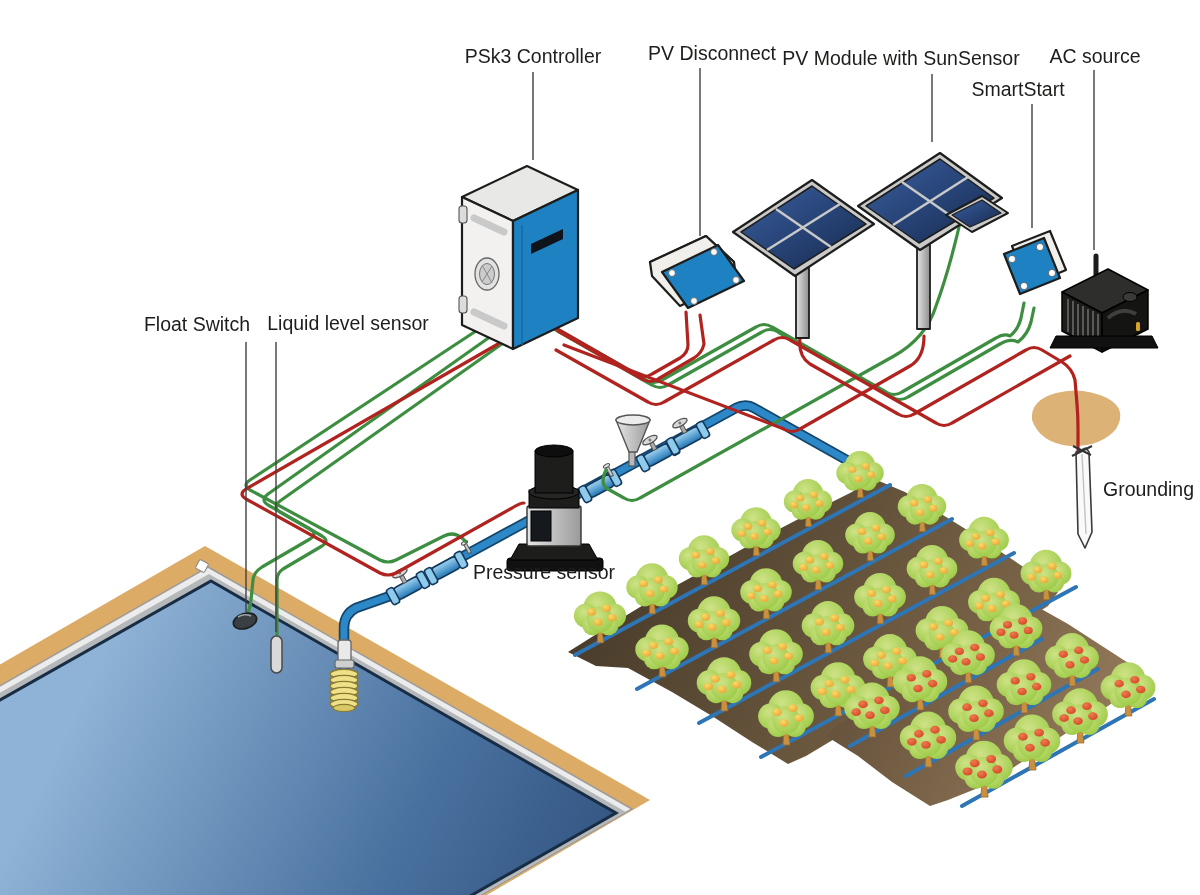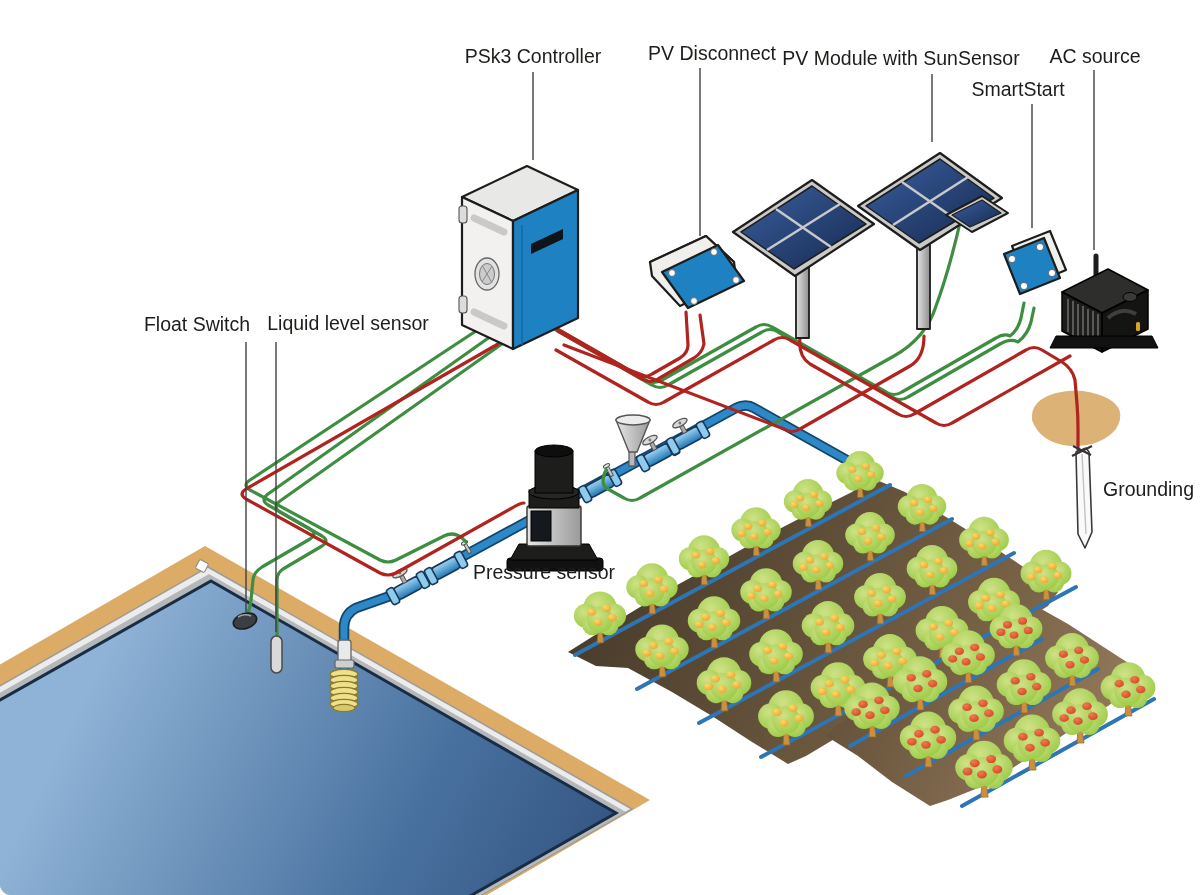--- a/index.html
+++ b/index.html
@@ -1,17 +1,17 @@
 <!DOCTYPE html>
 <html><head>
 <meta charset="utf-8">
 <style>
   html,body{margin:0;padding:0;background:#ffffff;}
   #stage{position:relative;width:1200px;height:895px;background:#ffffff;overflow:hidden;
-         font-family:"Liberation Sans", sans-serif;border-radius:11px;}
+         font-family:"Liberation Sans", sans-serif;}
   svg{display:block;}
   text.lbl{font-family:"Liberation Sans", sans-serif;font-size:19.5px;fill:#1d1d1b;}
 </style>
 </head>
 <body>
 
 <div id="stage">
 <svg width="1200" height="895" viewBox="0 0 1200 895">
   <defs>
     <linearGradient id="gWater" x1="150" y1="560" x2="720" y2="840" gradientUnits="userSpaceOnUse">

